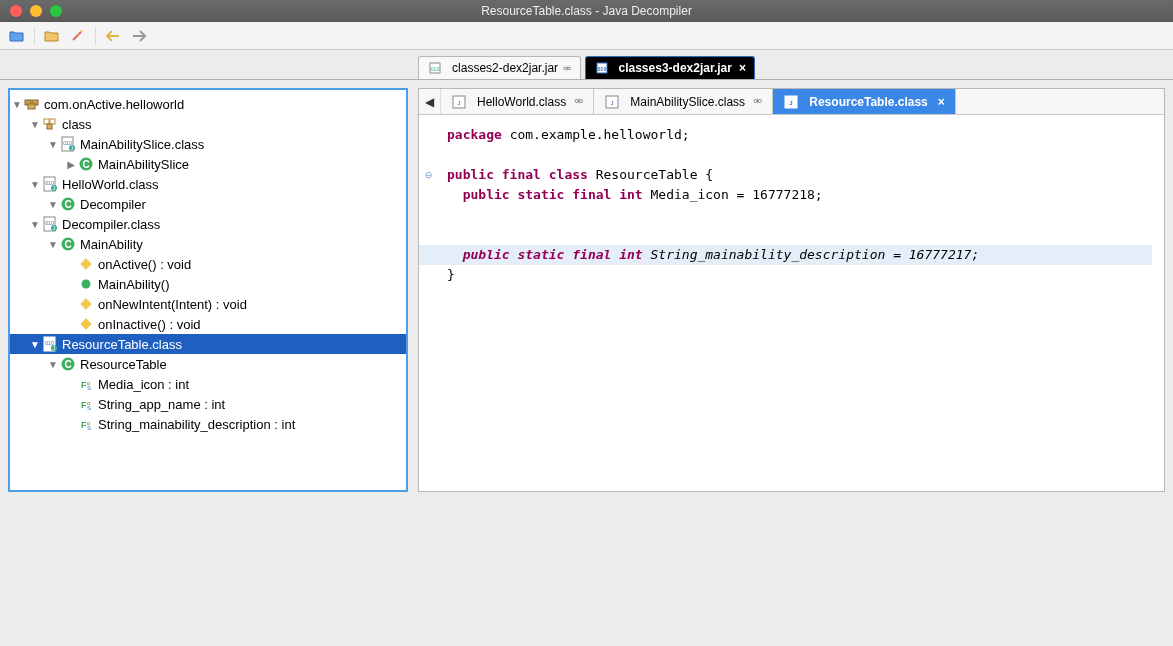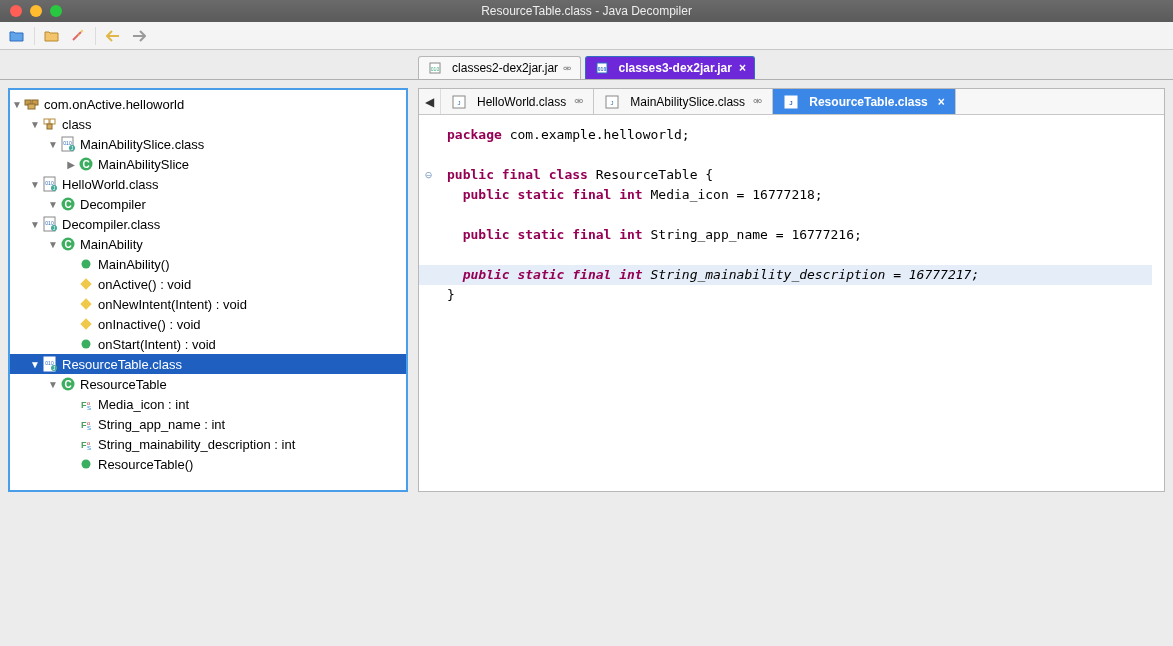--- a/index.html
+++ b/index.html
@@ -12,21 +12,21 @@
 .tl { width: 12px; height: 12px; border-radius: 50%; }
 .tl.r { background: #ff5f57; } .tl.y { background: #febc2e; } .tl.g { background: #28c840; }
 .titlebar .title { position: absolute; left: 0; right: 0; text-align: center; color: #eee; font-size: 12px; }
 
 .toolbar { height: 28px; background: #f4f4f4; border-bottom: 1px solid #c7c7c7; display: flex; align-items: center; gap: 4px; padding: 0 6px; }
 .tb-btn { width: 22px; height: 20px; display: flex; align-items: center; justify-content: center; cursor: pointer; border-radius: 3px; }
 .tb-sep { width: 1px; height: 18px; background: #dcdcdc; margin: 0 2px; }
 
 .jar-tabs { height: 30px; background: #ececec; display: flex; align-items: flex-end; justify-content: center; border-bottom: 1px solid #b0b0b0; gap: 4px; padding-bottom: 0; }
 .jar-tab { display: flex; align-items: center; gap: 5px; padding: 3px 8px; background: #f8f8f8; border: 1px solid #b6b6b6; border-bottom: none; border-radius: 3px 3px 0 0; font-size: 12px; cursor: pointer; }
-.jar-tab.active { background: #6d28d9; color: #fff; border-color: #2f6ec0; font-weight: bold; }
+.jar-tab.active { background: #000000; color: #fff; border-color: #2f6ec0; font-weight: bold; }
 .tab-x { font-weight: bold; color: #888; margin-left: 2px; }
 .jar-tab.active .tab-x { color: #fff; }
 .tab-pin { font-size: 10px; color: #888; }
 
 .workspace { flex: 1; display: flex; background: #ececec; padding: 8px; gap: 10px; overflow: hidden; }
 
 .tree-panel { width: 400px; background: #fff; border: 2px solid #4a9de8; overflow: auto; padding: 4px 0; }
 .tree { list-style: none; font-size: 13px; color: #000; }
 .tree li { white-space: nowrap; }
 .row { display: flex; align-items: center; height: 20px; padding-right: 6px; cursor: pointer; }
@@ -246,72 +246,60 @@
                       </span>
                       <span>MainAbility</span>
                     </div>
                     <ul class="tree">
                       <li>
                         <div class="row">
                           <span class="indent" style="width: 54px;"></span>
                           <span class="tw"></span>
                           <span class="ic">
                             <svg width="16" height="16" viewBox="0 0 16 16">
+                              <rect x="4" y="4" width="8" height="8" fill="#f0c94a" transform="rotate(45 8 8)"></rect>
+                            </svg>
+                          </span>
+                          <span>onActive() : void</span>
+                        </div>
+                      </li>
+                      <li>
+                        <div class="row">
+                          <span class="indent" style="width: 54px;"></span>
+                          <span class="tw"></span>
+                          <span class="ic">
+                            <svg width="16" height="16" viewBox="0 0 16 16">
                               <circle cx="8" cy="8" r="4.5" fill="#3cae5f"></circle>
                             </svg>
                           </span>
                           <span>MainAbility()</span>
                         </div>
                       </li>
                       <li>
                         <div class="row">
                           <span class="indent" style="width: 54px;"></span>
                           <span class="tw"></span>
                           <span class="ic">
                             <svg width="16" height="16" viewBox="0 0 16 16">
                               <rect x="4" y="4" width="8" height="8" fill="#f0c94a" transform="rotate(45 8 8)"></rect>
                             </svg>
                           </span>
-                          <span>onActive() : void</span>
+                          <span>onNewIntent(Intent) : void</span>
                         </div>
                       </li>
                       <li>
                         <div class="row">
                           <span class="indent" style="width: 54px;"></span>
                           <span class="tw"></span>
                           <span class="ic">
                             <svg width="16" height="16" viewBox="0 0 16 16">
                               <rect x="4" y="4" width="8" height="8" fill="#f0c94a" transform="rotate(45 8 8)"></rect>
                             </svg>
                           </span>
-                          <span>onNewIntent(Intent) : void</span>
-                        </div>
-                      </li>
-                      <li>
-                        <div class="row">
-                          <span class="indent" style="width: 54px;"></span>
-                          <span class="tw"></span>
-                          <span class="ic">
-                            <svg width="16" height="16" viewBox="0 0 16 16">
-                              <rect x="4" y="4" width="8" height="8" fill="#f0c94a" transform="rotate(45 8 8)"></rect>
-                            </svg>
-                          </span>
                           <span>onInactive() : void</span>
-                        </div>
-                      </li>
-                      <li>
-                        <div class="row">
-                          <span class="indent" style="width: 54px;"></span>
-                          <span class="tw"></span>
-                          <span class="ic">
-                            <svg width="16" height="16" viewBox="0 0 16 16">
-                              <circle cx="8" cy="8" r="4.5" fill="#3cae5f"></circle>
-                            </svg>
-                          </span>
-                          <span>onStart(Intent) : void</span>
                         </div>
                       </li>
                     </ul>
                   </li>
                 </ul>
               </li>
               <li>
                 <div class="row sel">
                   <span class="indent" style="width: 18px;"></span>
                   <span class="tw">▼</span>
@@ -372,32 +360,20 @@
                           <span class="indent" style="width: 54px;"></span>
                           <span class="tw"></span>
                           <span class="ic">
                             <svg width="16" height="16" viewBox="0 0 16 16">
                               <text x="3" y="12" font-size="9" fill="#49a05c" font-weight="bold">F</text>
                               <text x="9" y="9" font-size="6" fill="#b33">o</text>
                               <text x="9" y="14" font-size="6" fill="#28c">S</text>
                             </svg>
                           </span>
                           <span>String_mainability_description : int</span>
-                        </div>
-                      </li>
-                      <li>
-                        <div class="row">
-                          <span class="indent" style="width: 54px;"></span>
-                          <span class="tw"></span>
-                          <span class="ic">
-                            <svg width="16" height="16" viewBox="0 0 16 16">
-                              <circle cx="8" cy="8" r="4.5" fill="#3cae5f"></circle>
-                            </svg>
-                          </span>
-                          <span>ResourceTable()</span>
                         </div>
                       </li>
                     </ul>
                   </li>
                 </ul>
               </li>
             </ul>
           </li>
         </ul>
     </div>
@@ -437,21 +413,20 @@
         </div>
       </div>
 
       <div class="code">
         <div class="line"><span class="kw">package</span> <span>com.example.helloworld;</span></div>
         <div class="line">  </div>
         <span class="gutter-minus" style="top:50px">⊖</span>
         <div class="line"><span class="kw">public final class</span> <span>ResourceTable {</span></div>
         <div class="line">  <span class="kw">public static final int</span> <span>Media_icon = 16777218;</span></div>
         <div class="line">  </div>
-        <div class="line">  <span class="kw">public static final int</span> <span>String_app_name = 16777216;</span></div>
         <div class="line">  </div>
         <div class="line hl">  <span class="kw">public static final int</span> <span>String_mainability_description = 16777217;</span></div>
         <div class="line">}</div>
       </div>
     </div>
 
   </div>
 </div>
 
 </body></html>

